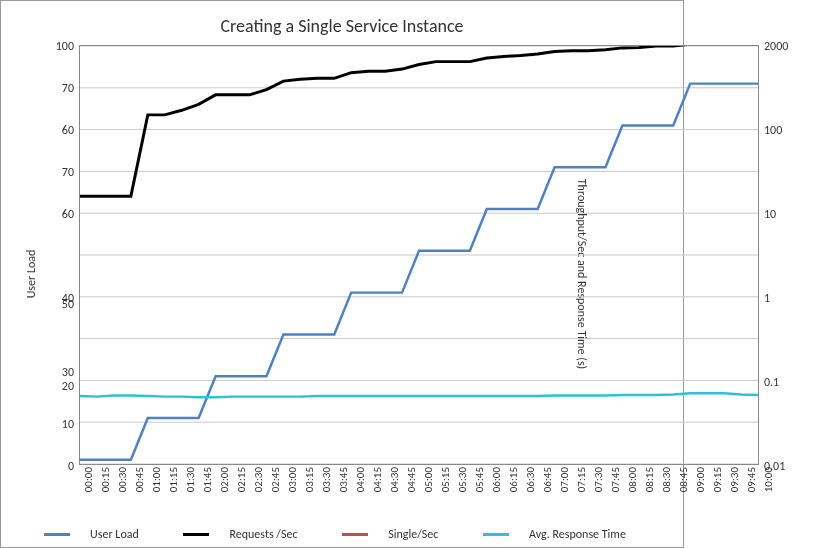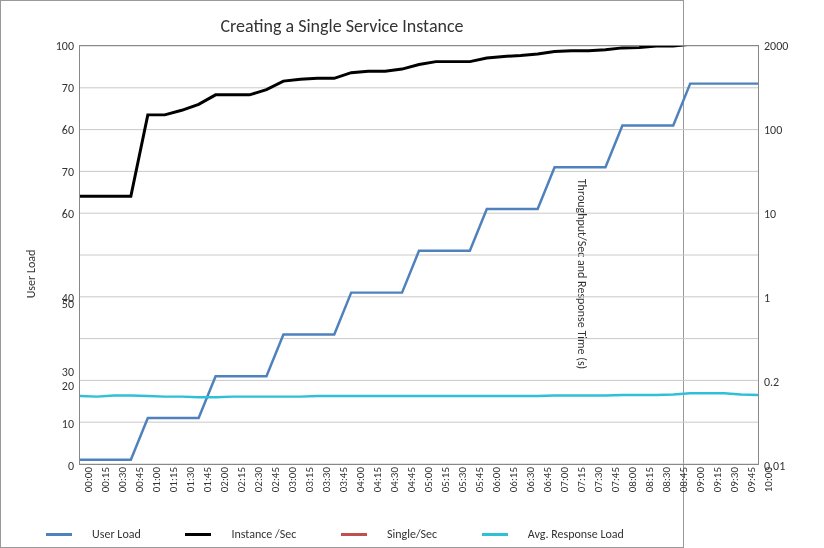--- a/index.html
+++ b/index.html
@@ -49,21 +49,21 @@
       <div class="tick-left" style="top: 340px;">20</div>
       <div class="tick-left" style="top: 294px; margin-top: 32px;">30</div>
       <div class="tick-left" style="top: 252px;">40</div>
       <div class="tick-left" style="top: 210px; margin-top: 48px;">50</div>
       <div class="tick-left" style="top: 168px; margin-left: 18px;">60</div>
       <div class="tick-left" style="top: 126px;">70</div>
       <div class="tick-left" style="top: 84px;">60</div>
       <div class="tick-left" style="top: 42px;">70</div>
       <div class="tick-left" style="top: 0px;">100</div>
       <div class="tick-right" style="top: 420px;">0.01</div>
-      <div class="tick-right" style="top: 336px;">0.2</div>
+      <div class="tick-right" style="top: 336px;">0.1</div>
       <div class="tick-right" style="top: 252px;">1</div>
       <div class="tick-right" style="top: 168px;">10</div>
       <div class="tick-right" style="top: 84px;">100</div>
       <div class="tick-right" style="top: 0px;">2000</div>
     </div>
 
   <div class="xticks" id="xticks">
       <div class="xtick" style="left: 3px;">00:00</div>
       <div class="xtick" style="left: 20px;">00:15</div>
       <div class="xtick" style="left: 37px;">00:30</div>
@@ -107,24 +107,24 @@
       <div class="xtick" style="left: 683px;">10:00</div>
     </div>
 
   <div class="legend">
     <span>
         <i class="sw" style="border-color:#4f81bd"></i>
         <span>User Load</span>
       </span>
     <span>
         <i class="sw" style="border-color:#000"></i>
-        <span>Instance /Sec</span>
+        <span>Requests /Sec</span>
       </span>
     <span>
         <i class="sw" style="border-color:#c0504d"></i>
         <span>Single/Sec</span>
       </span>
     <span>
         <i class="sw" style="border-color:#2fbfd9"></i>
-        <span>Avg. Response Load</span>
+        <span>Avg. Response Time</span>
       </span>
   </div>
 </div>
 
 </body></html>

